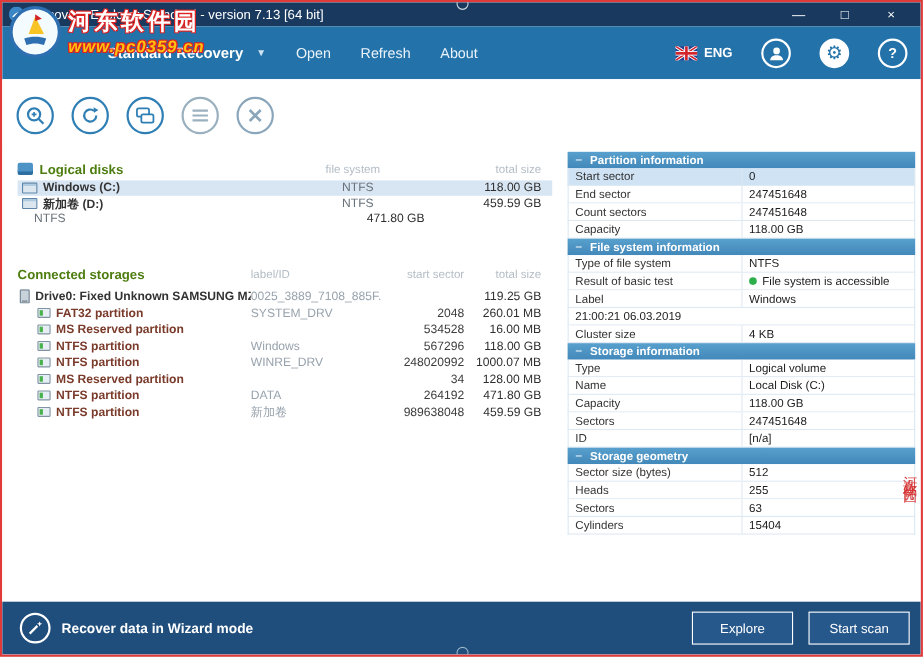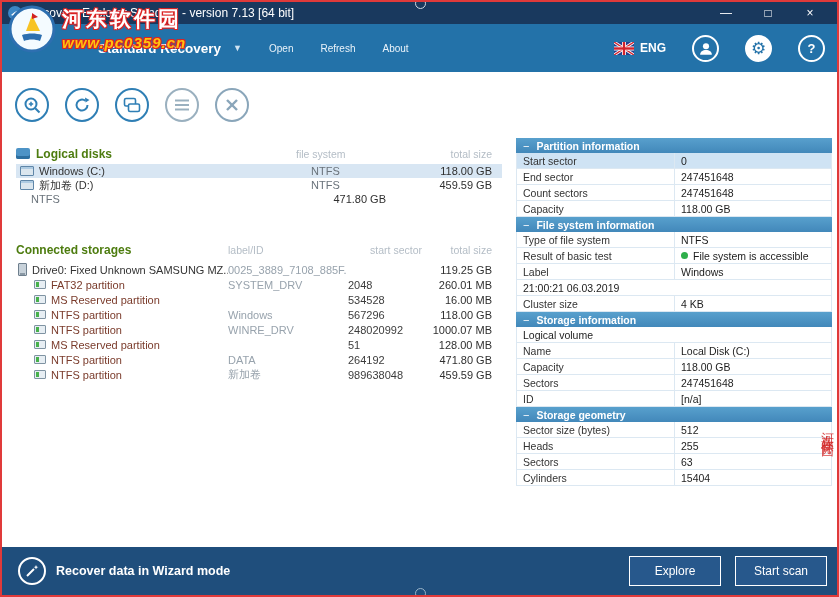--- a/index.html
+++ b/index.html
@@ -18,21 +18,21 @@
   .win-controls{ margin-left:auto; display:flex; }
   .win-btn{ width:42px; text-align:center; color:#fff; font-size:12px; cursor:default; line-height:22px; }
   
   .menubar{
     position:absolute; top:22px; left:0; right:0; height:48px; background:#2372a9;
     display:flex; align-items:center; color:#fff;
   }
   .mode-selector{ margin-left:52px; font-size:13.5px; font-weight:bold; display:flex; align-items:center; gap:12px;padding-left:44px; }
   .caret{ font-size:9px; color:#cfe3f2; }
   .menu-items{ display:flex; }
-  .menu-item{ margin-left:27px; font-size:10px; color:#eaf3fa; cursor:default; }
+  .menu-item{ margin-left:27px; font-size:13px; color:#eaf3fa; cursor:default; }
   .menu-right{ margin-left:auto; display:flex; align-items:center; gap:26px; margin-right:12px; }
   .lang{ display:flex; align-items:center; gap:6px; font-size:12px; font-weight:bold; }
   .circle-btn{
     width:27px; height:27px; border:2px solid #fff; border-radius:50%;
     display:flex; align-items:center; justify-content:center; color:#fff; font-size:13px; font-weight:bold;
   }
   .circle-btn.filled{ background:#fff; color:#2372a9; font-size:17px; font-weight:normal; }
   
   .toolbar{ position:absolute; top:70px; left:0; right:0; height:66px; background:#fff;
             display:flex; align-items:center; gap:16px; padding-left:13px; }
@@ -49,26 +49,26 @@
   .ld-head,.ld-row{ display:grid; grid-template-columns:280px 100px 1fr; align-items:center; }
   .cs-head,.cs-row{ display:grid; grid-template-columns:212px 120px 74px 1fr; align-items:center; }
   .ld-head,.cs-head{ height:15px; margin-bottom:3px; }
   .sect-title{ font-size:12px; font-weight:bold; color:#4d7c0f; display:flex; align-items:center; gap:6px; }
   .col-hdr{ font-size:10.5px; color:#b4bdc6; }
   .col-hdr.right{ text-align:right; padding-right:10px; }
   .ld-row{ height:14px; font-size:11px; color:#333; cursor:default; }
   .ld-row.selected{ background:#d8e6f3; }
   .cs-row{ height:15px; font-size:11px; color:#333; cursor:default; }
   .cs-row.drive-row{ margin-top:5px; }
-  .cell-name{ display:flex; align-items:center; gap:5px; padding-left:18px; overflow:hidden; white-space:nowrap; }
+  .cell-name{ display:flex; align-items:center; gap:5px; padding-left:18px; overflow:hidden; white-space:nowrap;font-weight:bold; }
   .drive-row .cell-name{ padding-left:2px; }
   .cs-row .nm{ color:#7a3b2b; }
   .cs-row.drive-row .nm{ color:#333; }
   .cell-label{ color:#98a3ad; overflow:hidden; white-space:nowrap; }
-  .cell-start{ text-align:left; color:#3c3c3c; }
+  .cell-start{ text-align:right; color:#3c3c3c; }
   .cell-size{ text-align:right; padding-right:10px; color:#2f2f2f; }
   .ld-row .cell-fs{ color:#6a737b; padding-left:15px; }
   
   .ldisk-icon{ width:14px; height:10px; background:#dbe6ee; border:1px solid #5f86a8; border-radius:1px;
                flex:0 0 auto; box-shadow:inset 0 2px 0 #aecbe2; }
   .title-disk-icon{ width:14px; height:11px; background:#4d93c6; border-radius:2px;
                     box-shadow:inset 0 -3px 0 #2d6fa0; flex:0 0 auto; }
   .row-icon{ width:12px; height:9px; background:#e7eef3; border:1px solid #7f93a2; border-radius:1px;
              position:relative; flex:0 0 auto; }
   .row-icon::after{ content:''; position:absolute; left:1px; top:1px; width:3px; height:5px; background:#47b14b; }
@@ -307,21 +307,21 @@
               <span class="cell-size">1000.07 MB</span>
             </div>
 
 
             <div class="cs-row">
               <span class="cell-name">
                 <span class="row-icon"></span>
                 <span class="nm">MS Reserved partition</span>
               </span>
               <span class="cell-label"></span>
-              <span class="cell-start">51</span>
+              <span class="cell-start">34</span>
               <span class="cell-size">128.00 MB</span>
             </div>
 
             <div class="cs-row">
               <span class="cell-name">
                 <span class="row-icon"></span>
                 <span class="nm">NTFS partition</span>
               </span>
               <span class="cell-label">DATA</span>
               <span class="cell-start">264192</span>
@@ -433,20 +433,21 @@
       </div>
 
       <div>
         <div class="dsection-header">
           <span class="collapse-icon">−</span>
           <span>Storage information</span>
         </div>
         <div>
 
             <div class="drow">
+              <span class="dlabel">Type</span>
               <span class="dvalue">
 
                 <span>Logical volume</span>
               </span>
             </div>
 
             <div class="drow">
               <span class="dlabel">Name</span>
               <span class="dvalue">
 

